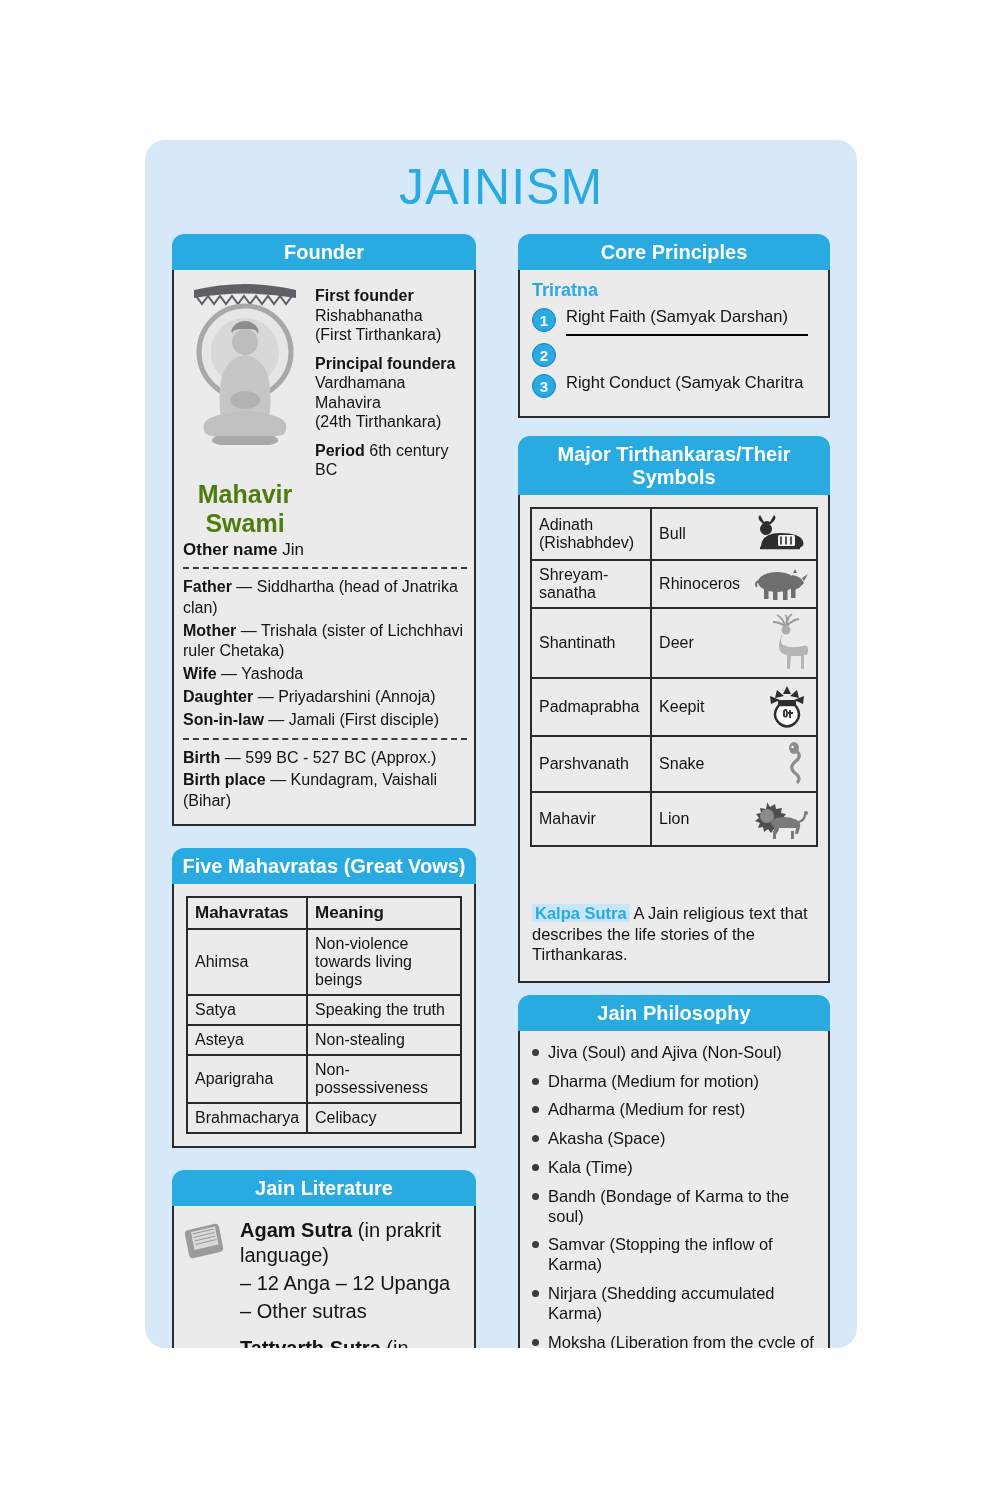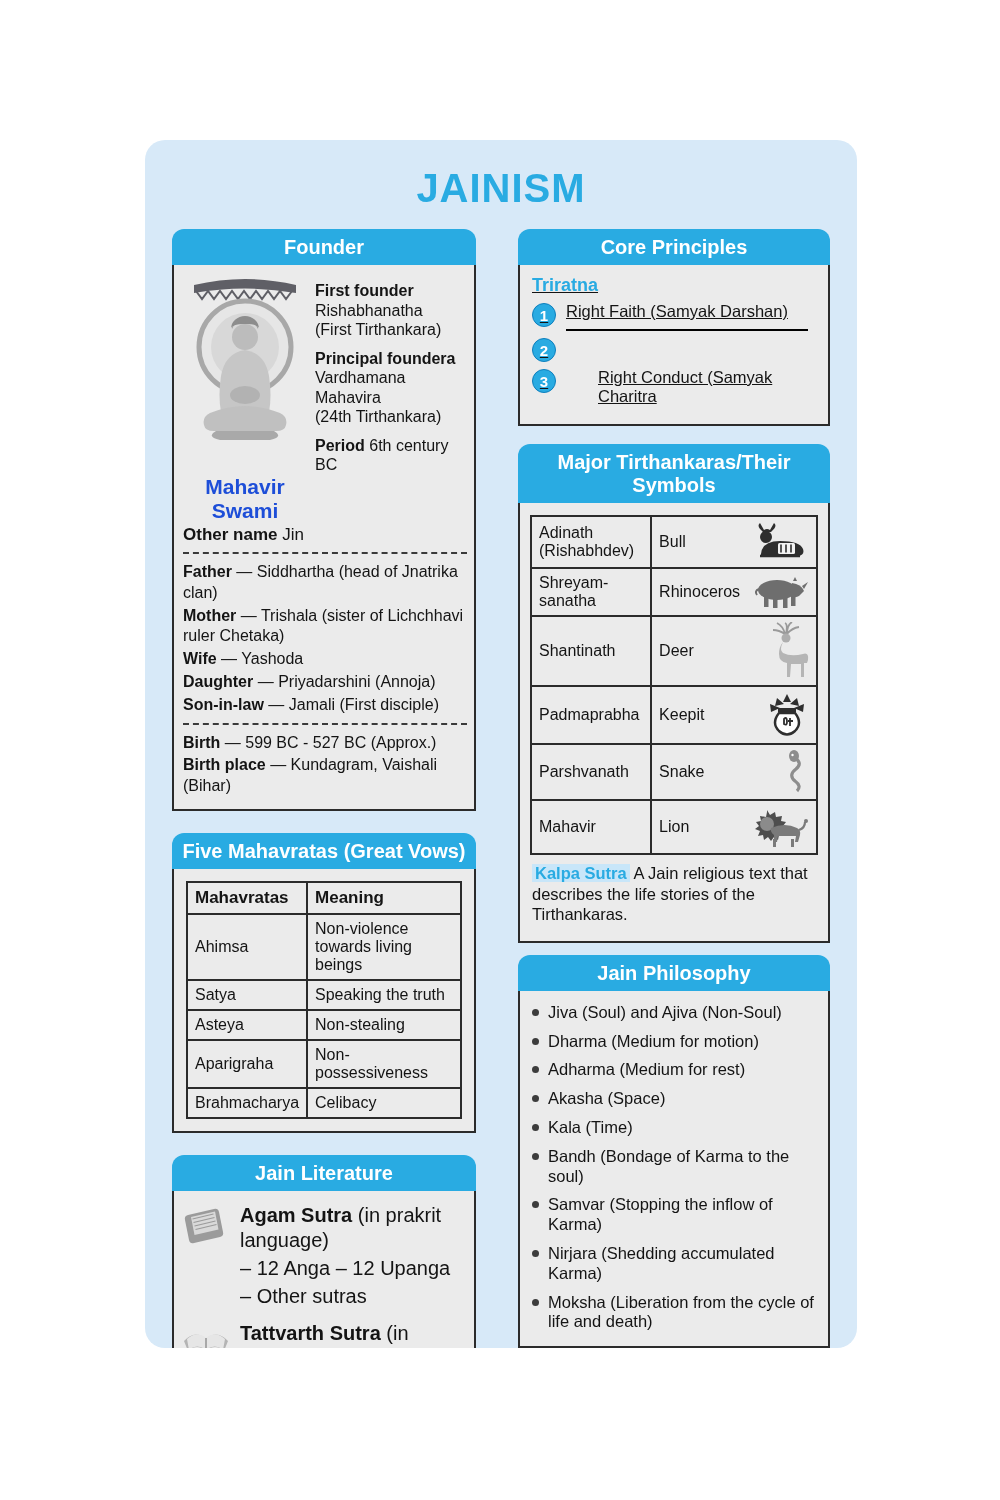--- a/index.html
+++ b/index.html
@@ -1,60 +1,60 @@
 <!DOCTYPE html>
 <html><head>
 <meta charset="utf-8">
 <style>
   * { box-sizing: border-box; margin: 0; padding: 0; }
   html,body { width:1000px; height:1500px; background:#ffffff;
     font-family:"Liberation Sans", sans-serif; color:#141414; position:relative; }
   .card { position:absolute; left:145px; top:140px; width:712px; height:1208px;
     background:#d7e9f8; border-radius:20px; padding:18px 27px 0 27px; overflow:hidden; }
-  .main-title { text-align:center; font-size:40px; font-weight:bold; color:#29abe2;
-    letter-spacing:1px; margin:8px 0 18px 0; }
+  .main-title { text-align:center; font-size:50px; font-weight:normal; color:#29abe2;
+    letter-spacing:1px; margin:0 0 18px 0; }
   .cols { display:flex; gap:42px; }
   .col-left  { width:304px; flex:0 0 304px; }
   .col-right { width:312px; flex:0 0 312px; }
   .section { margin-bottom:22px; }
   .sec-header { background:#29abe2; color:#ffffff; font-weight:bold; font-size:20px;
     text-align:center; padding:7px 4px 6px 4px; border-radius:12px 12px 0 0; }
   .sec-body { background:#ebebeb; border:2px solid #2b2b2b; border-top:none;
     font-size:16px; }
   b { font-weight:bold; }
   
   .founder-body { padding:8px 7px 10px 9px; }
   .founder-top { display:flex; }
   .statue-wrap { width:124px; flex:0 0 124px; text-align:center; }
   .founder-facts { flex:1; padding-left:8px; padding-top:8px; line-height:1.22; }
   .fact-block { margin-bottom:9px; }
-  .founder-caption { color:#1d4ed8; font-weight:bold; font-size:21px; margin-top:2px; }
+  .founder-caption { color:#4d7c0f; font-weight:bold; font-size:25px; margin-top:2px; }
   .other-name { font-size:17px; margin:2px 0 6px 0; }
   .dashed-sep { border-top:2px dashed #3a3a3a; margin:7px 0 8px 0; }
   .fam-line { line-height:1.3; margin-bottom:2px; font-size:16px; }
   
-  .cp-body { padding:10px 20px 12px 12px;text-decoration:underline; }
+  .cp-body { padding:10px 20px 12px 12px; }
   .cp-subtitle { color:#29abe2; font-weight:bold; font-size:18px; margin-bottom:6px; }
   .cp-item { display:flex; align-items:flex-start; gap:10px; margin-bottom:6px; }
   .cp-num { width:24px; height:24px; flex:0 0 24px; background:#29abe2;
     border:1px solid #0e7fbd; border-radius:50%; color:#fff; font-weight:bold;
     font-size:15px; display:flex; align-items:center; justify-content:center; margin-top:1px; }
   .cp-text { flex:1; font-size:16.5px; padding-bottom:8px; }
   .cp-underline { border-bottom:2px solid #000000; }
-  .cp-item:last-child .cp-text { padding-bottom:0;margin-left:32px; }
+  .cp-item:last-child .cp-text { padding-bottom:0; }
   
   table { border-collapse:collapse; width:100%; }
   td, th { border:2px solid #2b2b2b; padding:5px 7px; text-align:left;
     font-size:16px; vertical-align:middle; }
   
   .tk-body { padding:12px 10px 8px 10px; }
   .tk-name { width:42%; }
   .tk-sym-cell { }
   .tk-sym { display:flex; align-items:center; justify-content:space-between; gap:4px; }
-  .tk-note { padding:8px 2px 8px 2px; font-size:16.5px; line-height:1.25; }
+  .tk-note { padding:8px 2px 8px 2px; font-size:16.5px; line-height:1.25;margin-top:48px; }
   .tk-note-label { color:#29abe2; font-weight:bold; background:#c8e6f9; padding:0 3px; }
   
   .mv-body { padding:12px; }
   .mv-body th { font-size:17px; }
   
   .lit-body { padding:12px 8px 14px 6px; }
   .lit-item { display:flex; gap:8px; margin-bottom:12px; }
   .lit-item:last-child { margin-bottom:0; }
   .lit-icon { width:52px; flex:0 0 52px; text-align:center; padding-top:2px; }
   .lit-text { flex:1; line-height:1.25; font-size:20px; }

